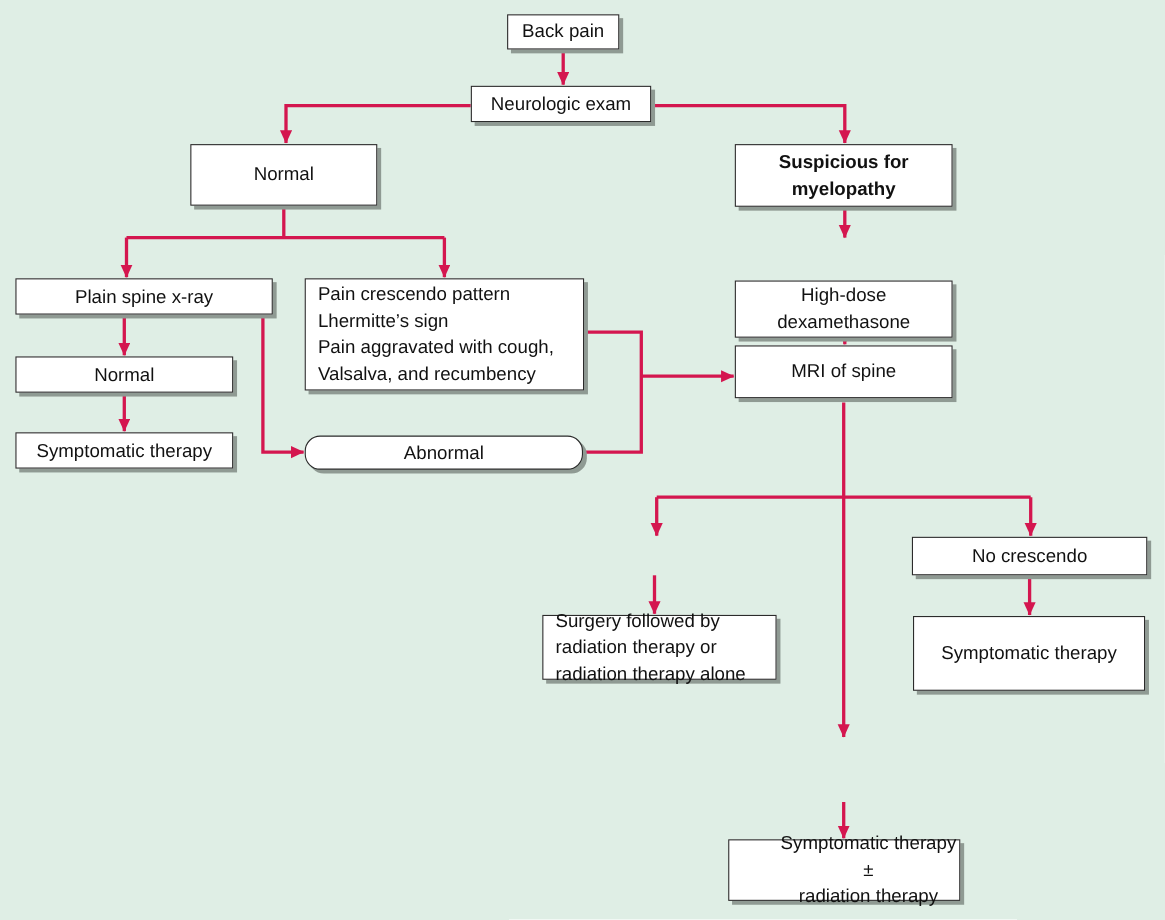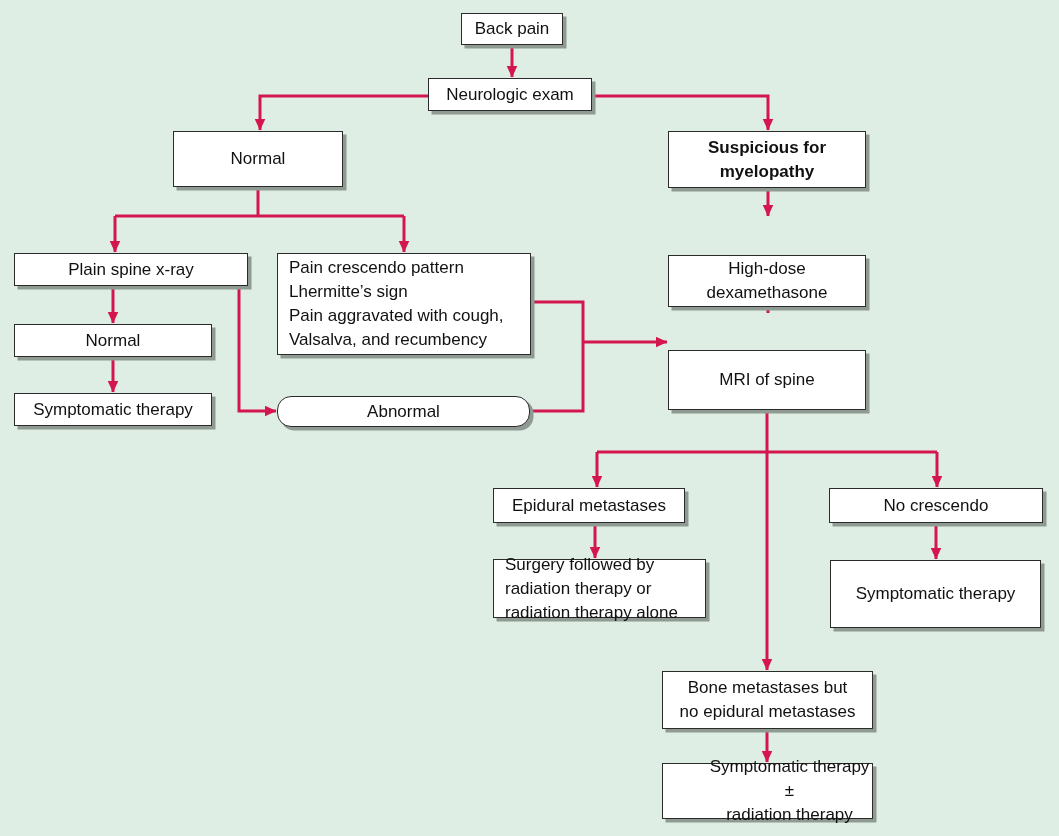--- a/index.html
+++ b/index.html
@@ -41,21 +41,21 @@
   #n-back-pain            { left: 461px; top: 13px;  width: 102px; height: 32px; }
   #n-neurologic-exam      { left: 428px; top: 78px;  width: 164px; height: 33px; }
   #n-normal-exam          { left: 173px; top: 131px; width: 170px; height: 56px; }
   #n-suspicious           { left: 668px; top: 131px; width: 198px; height: 57px; font-weight: bold; }
   #n-plain-spine-xray     { left: 14px;  top: 253px; width: 234px; height: 33px; }
   #n-xray-normal          { left: 14px;  top: 324px; width: 198px; height: 33px; }
   #n-symptomatic-left     { left: 14px;  top: 393px; width: 198px; height: 33px; }
   #n-pain-crescendo       { left: 277px; top: 253px; width: 254px; height: 102px; }
   #n-abnormal             { left: 277px; top: 396px; width: 253px; height: 31px; border-radius: 14px; }
   #n-high-dose-dex        { left: 668px; top: 217px; width: 198px; height: 52px; margin-top: 38px; }
-  #n-mri-of-spine         { left: 668px; top: 314px; width: 198px; height: 60px; margin-top: 36px; }
+  #n-mri-of-spine         { left: 668px; top: 314px; width: 198px; height: 48px; }
   #n-epidural-metastases  { left: 493px; top: 488px; width: 192px; height: 35px; }
   #n-no-metastases        { left: 829px; top: 488px; width: 214px; height: 35px; }
   #n-surgery-radiation    { left: 493px; top: 559px; width: 213px; height: 59px; }
   #n-symptomatic-right    { left: 830px; top: 560px; width: 211px; height: 68px; }
   #n-bone-metastases      { left: 662px; top: 671px; width: 211px; height: 58px; }
   #n-symptomatic-bottom   { left: 662px; top: 763px; width: 211px; height: 56px; padding-left: 44px; }
 
   .flow-line {
     stroke: #d4164f;
     stroke-width: 3;
@@ -119,29 +119,26 @@
 Pain aggravated with cough,
 Valsalva, and recumbency</div>
 
   <div class="node" id="n-abnormal">Abnormal</div>
 
   <div class="node" id="n-high-dose-dex">High-dose
 dexamethasone</div>
 
   <div class="node" id="n-mri-of-spine">MRI of spine</div>
 
-  <div class="node" id="n-epidural-metastases">Epidural metastases</div>
 
   <div class="node" id="n-no-metastases">No crescendo</div>
 
   <div class="node align-left" id="n-surgery-radiation">Surgery followed by
 radiation therapy or
 radiation therapy alone</div>
 
   <div class="node" id="n-symptomatic-right">Symptomatic therapy</div>
 
-  <div class="node" id="n-bone-metastases">Bone metastases but
-no epidural metastases</div>
 
   <div class="node" id="n-symptomatic-bottom">Symptomatic therapy ±
 radiation therapy</div>
 
 </div>
 
 </body></html>

